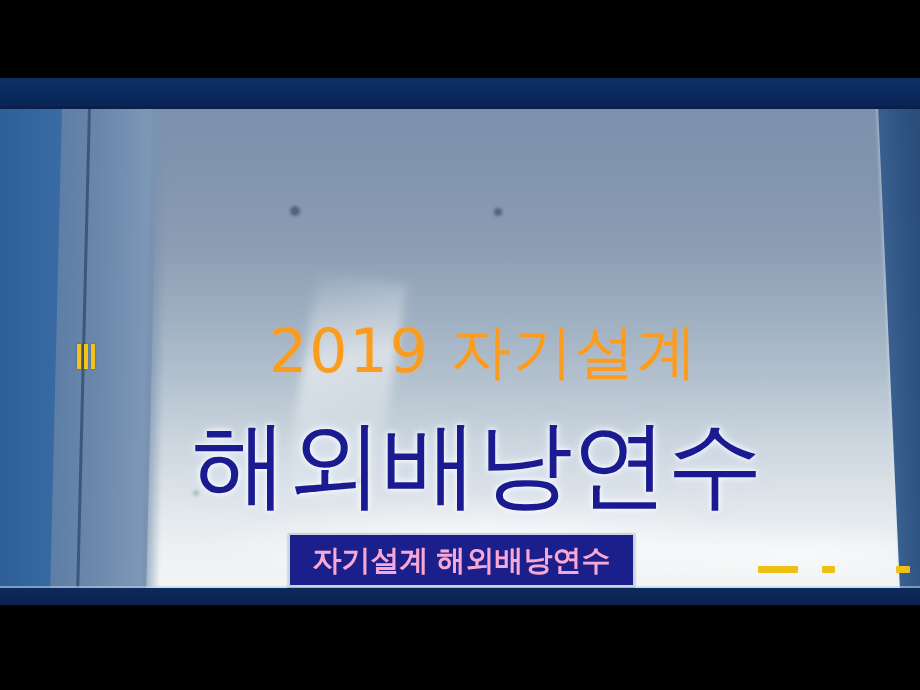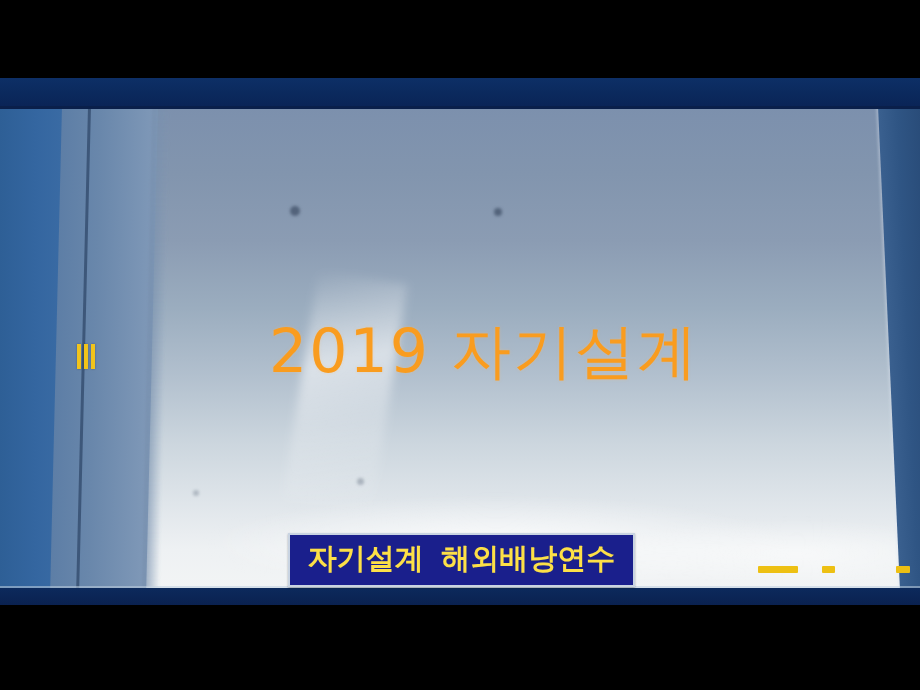--- a/index.html
+++ b/index.html
@@ -226,26 +226,26 @@
     background: #1a1f8c;
     border: 2px solid #c9d4e2;
     box-sizing: border-box;
     display: flex;
     align-items: center;
     justify-content: center;
     z-index: 20;
     box-shadow: 0 1px 2px rgba(0,0,0,0.3);
   }
   #caption-text {
-    color: #fde047;
+    color: #f9a8d4;
     font-size: 29px;
     line-height: 1;
     font-weight: bold;
     letter-spacing: 0px;
-    font-family: Liberation Mono, monospace;
+    font-family: Liberation Sans, sans-serif;
     white-space: nowrap;
   }
 
   
   .dash {
     position: absolute;
     background: #edc013;
     border-radius: 1px;
     z-index: 18;
   }
@@ -291,20 +291,21 @@
     <div class="navy-band-bottom"></div>
 
     <div id="pause-marker">
       <i></i>
       <i></i>
       <i></i>
     </div>
 
     <div id="title-orange">2019 자기설계</div>
 
+    <div id="title-blue">해외배낭연수</div>
 
     <div id="caption-bar">
       <span id="caption-text">자기설계 해외배낭연수</span>
     </div>
 
     <div class="dash" style="left:758px; top:488px; width:40px; height:7px;"></div>
     <div class="dash" style="left:822px; top:488px; width:13px; height:7px;"></div>
     <div class="dash" style="left:896px; top:488px; width:14px; height:7px;"></div>
 
   </div>

